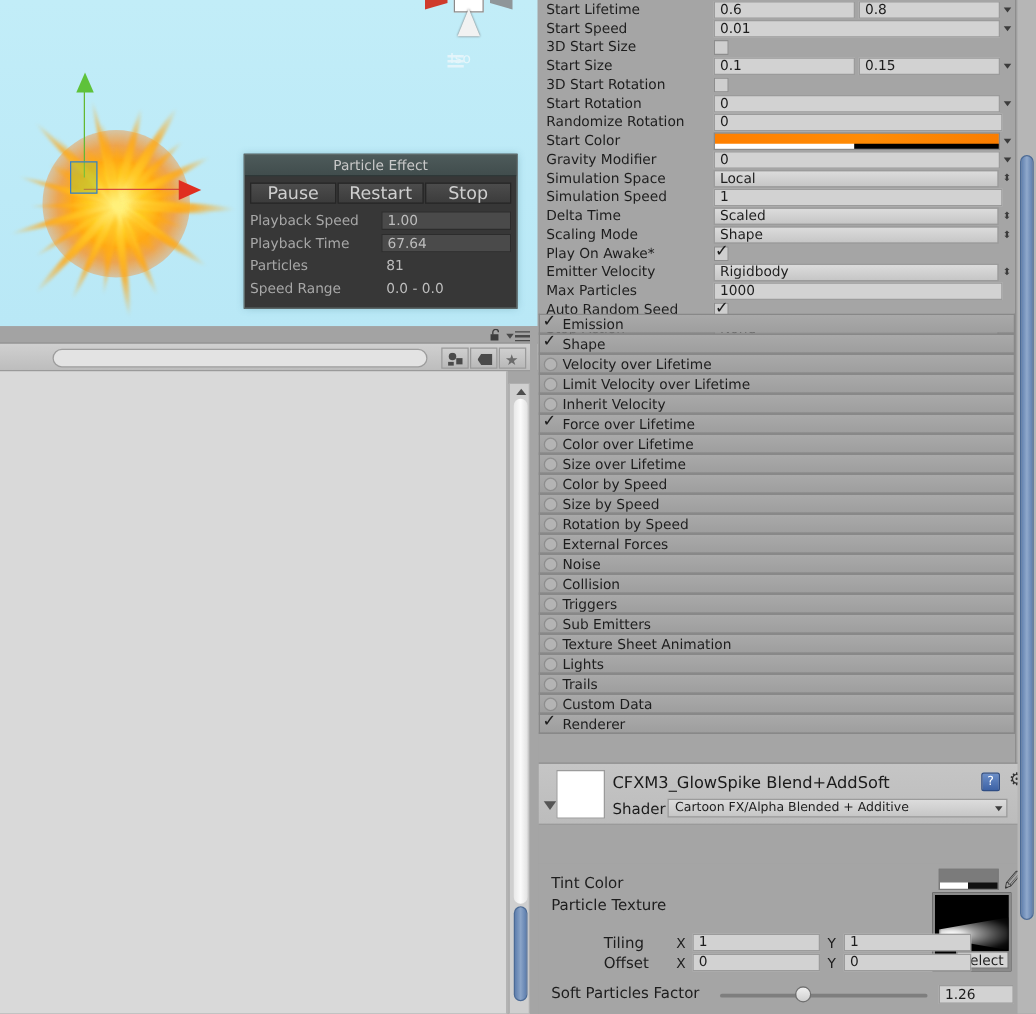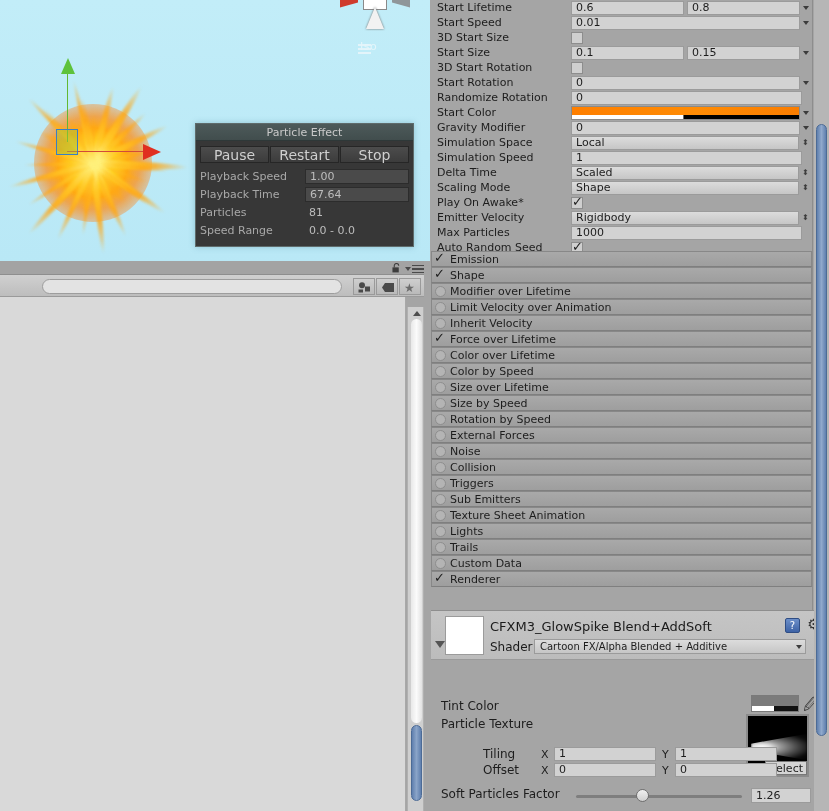--- a/index.html
+++ b/index.html
@@ -603,45 +603,45 @@
         <div class="module-row">
           <div class="module-toggle on"></div>
           <div class="module-label">Emission</div>
         </div>
         <div class="module-row">
           <div class="module-toggle on"></div>
           <div class="module-label">Shape</div>
         </div>
         <div class="module-row">
           <div class="module-toggle"></div>
-          <div class="module-label">Modifier over Lifetime</div>
-        </div>
-        <div class="module-row">
-          <div class="module-toggle"></div>
-          <div class="module-label">Limit Velocity over Animation</div>
+          <div class="module-label">Velocity over Lifetime</div>
+        </div>
+        <div class="module-row">
+          <div class="module-toggle"></div>
+          <div class="module-label">Limit Velocity over Lifetime</div>
         </div>
         <div class="module-row">
           <div class="module-toggle"></div>
           <div class="module-label">Inherit Velocity</div>
         </div>
         <div class="module-row">
           <div class="module-toggle on"></div>
           <div class="module-label">Force over Lifetime</div>
         </div>
         <div class="module-row">
           <div class="module-toggle"></div>
           <div class="module-label">Color over Lifetime</div>
         </div>
         <div class="module-row">
           <div class="module-toggle"></div>
+          <div class="module-label">Size over Lifetime</div>
+        </div>
+        <div class="module-row">
+          <div class="module-toggle"></div>
           <div class="module-label">Color by Speed</div>
-        </div>
-        <div class="module-row">
-          <div class="module-toggle"></div>
-          <div class="module-label">Size over Lifetime</div>
         </div>
         <div class="module-row">
           <div class="module-toggle"></div>
           <div class="module-label">Size by Speed</div>
         </div>
         <div class="module-row">
           <div class="module-toggle"></div>
           <div class="module-label">Rotation by Speed</div>
         </div>
         <div class="module-row">

